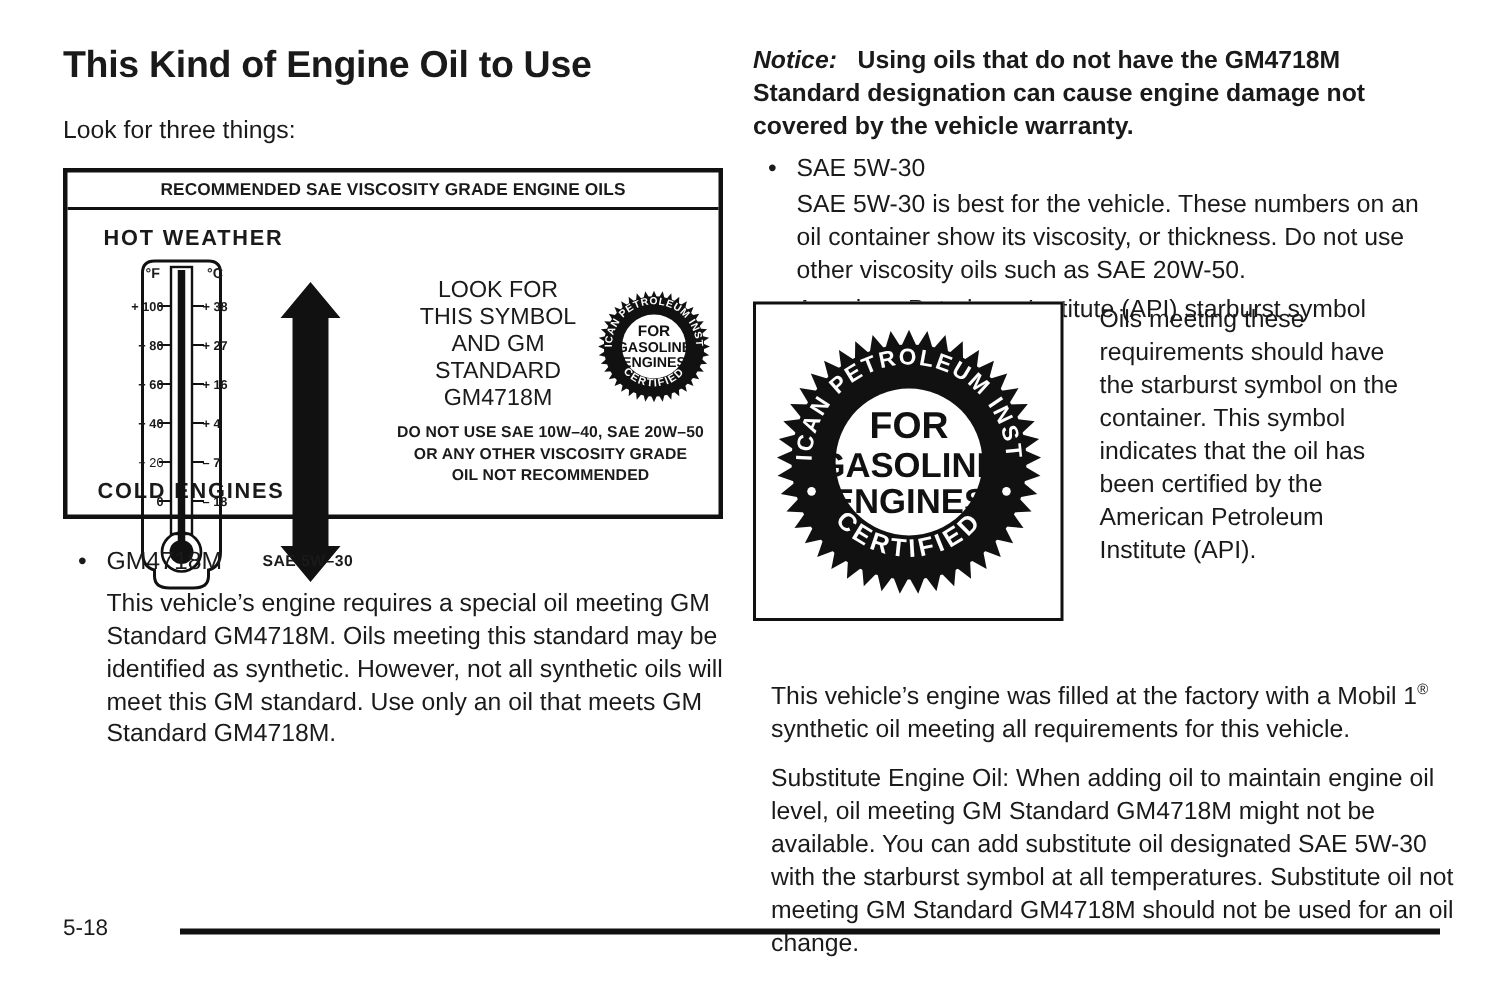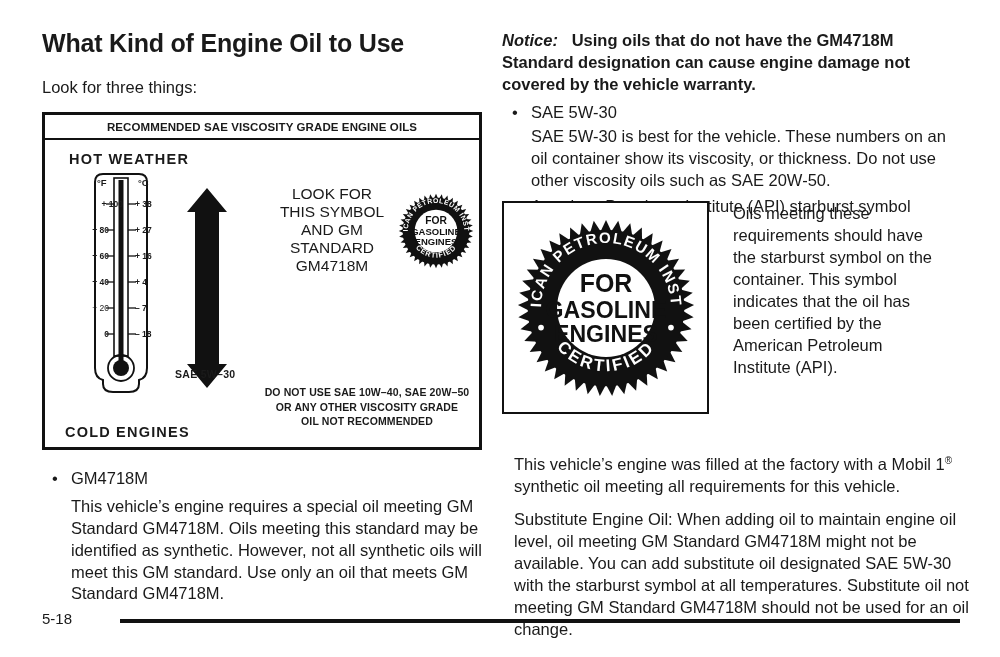--- a/index.html
+++ b/index.html
@@ -94,21 +94,21 @@
     font-size: 10px;
     vertical-align: super;
     line-height: 0;
   }
 
   
   .figure-box {
     position: relative;
     border: 3px solid #111;
     width: 440px;
-    height: 338px;
+    height: 234px;
     box-sizing: border-box;
     background: #fff;
     margin-bottom: 18px;
   }
   .figure-caption-bar {
     border-bottom: 2px solid #111;
     text-align: center;
     font-size: 11.5px;
     font-weight: bold;
     letter-spacing: 0.1px;
@@ -243,21 +243,21 @@
     background: #111;
   }
 </style>
 </head>
 <body>
 
 <div class="page">
 
   <div class="col-left">
 
-    <h1 class="section-title">What Kind of Engine Oil to Use</h1>
+    <h1 class="section-title">This Kind of Engine Oil to Use</h1>
 
     <p class="lead">Look for three things:</p>
 
     <div class="figure-box">
 
       <div class="figure-caption-bar">RECOMMENDED SAE VISCOSITY GRADE ENGINE OILS</div>
 
       <div class="hot-label">HOT WEATHER</div>
 
       <div class="cold-label">COLD ENGINES</div>
@@ -287,21 +287,21 @@
           <line x1="19" y1="136" x2="27" y2="136"></line> 
             <line x1="41" y1="136" x2="49" y2="136"></line>
           <line x1="19" y1="162" x2="27" y2="162"></line> 
             <line x1="41" y1="162" x2="49" y2="162"></line>
         </g>
       </svg>
 
       <div style="position:absolute;left:52px;top:62px;font-size:9.5px;font-weight:bold;">°F</div>
       <div style="position:absolute;left:93px;top:62px;font-size:9.5px;font-weight:bold;">°C</div>
 
-      <div style="position:absolute;left:52px;top:84px;width:26px;text-align:right;font-size:8.5px;font-weight:bold;">+ 100</div>
+      <div style="position:absolute;left:38px;top:84px;width:26px;text-align:right;font-size:8.5px;font-weight:bold;">+ 100</div>
       <div style="position:absolute;left:38px;top:110px;width:26px;text-align:right;font-size:8.5px;font-weight:bold;">+ 80</div>
       <div style="position:absolute;left:38px;top:136px;width:26px;text-align:right;font-size:8.5px;font-weight:bold;">+ 60</div>
       <div style="position:absolute;left:38px;top:162px;width:26px;text-align:right;font-size:8.5px;font-weight:bold;">+ 40</div>
       <div style="position:absolute;left:38px;top:188px;width:26px;text-align:right;font-size:8.5px;font-weight:normal;">+ 20</div>
       <div style="position:absolute;left:38px;top:214px;width:26px;text-align:right;font-size:8.5px;font-weight:bold;">0</div>
 
       <div style="position:absolute;left:90px;top:84px;font-size:8.5px;font-weight:bold;">+ 38</div>
       <div style="position:absolute;left:90px;top:110px;font-size:8.5px;font-weight:bold;">+ 27</div>
       <div style="position:absolute;left:90px;top:136px;font-size:8.5px;font-weight:bold;">+ 16</div>
       <div style="position:absolute;left:90px;top:162px;font-size:8.5px;font-weight:bold;">+ 4</div>

